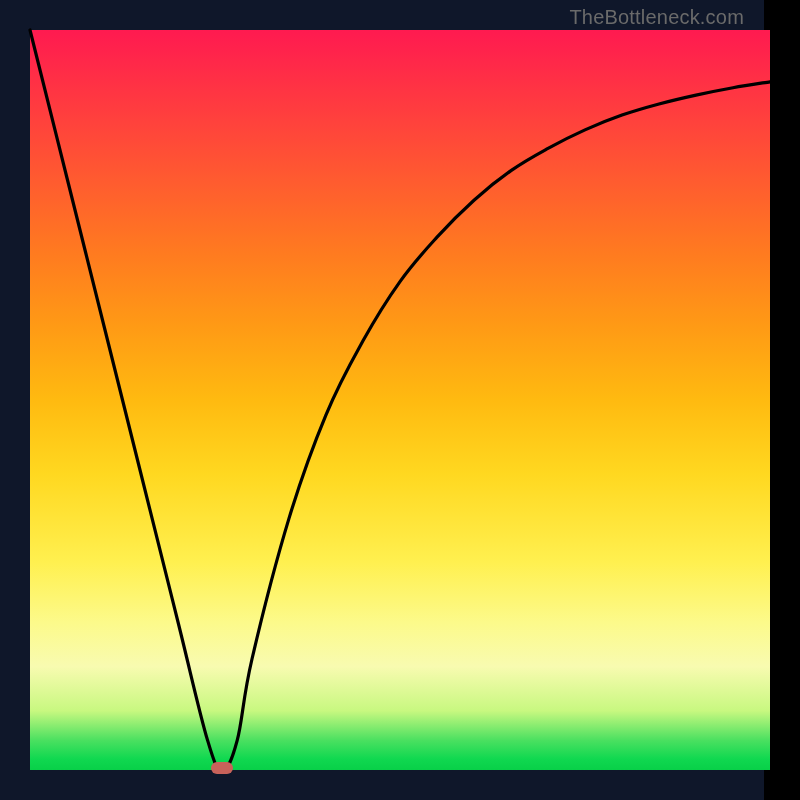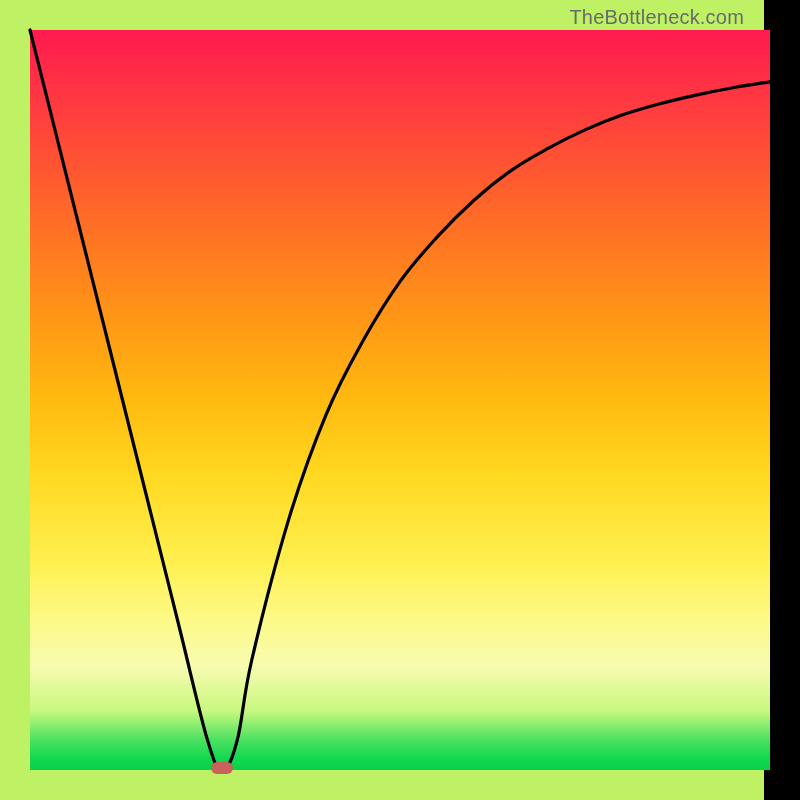--- a/index.html
+++ b/index.html
@@ -8,21 +8,21 @@
     width: 800px;
     height: 800px;
     background: #000;
     overflow: hidden;
     font-family: Arial, Helvetica, sans-serif;
   }
   .frame {
     position: relative;
     width: 764px;
     height: 800px;
-    background: #bef264;
+    background: #0f172a;
     text-align: right;
   }
   .plot-area {
     position: absolute;
     left: 30px;
     top: 30px;
     width: 740px;
     height: 740px;
     background: linear-gradient(to bottom,
       #ff1a50 0%,

